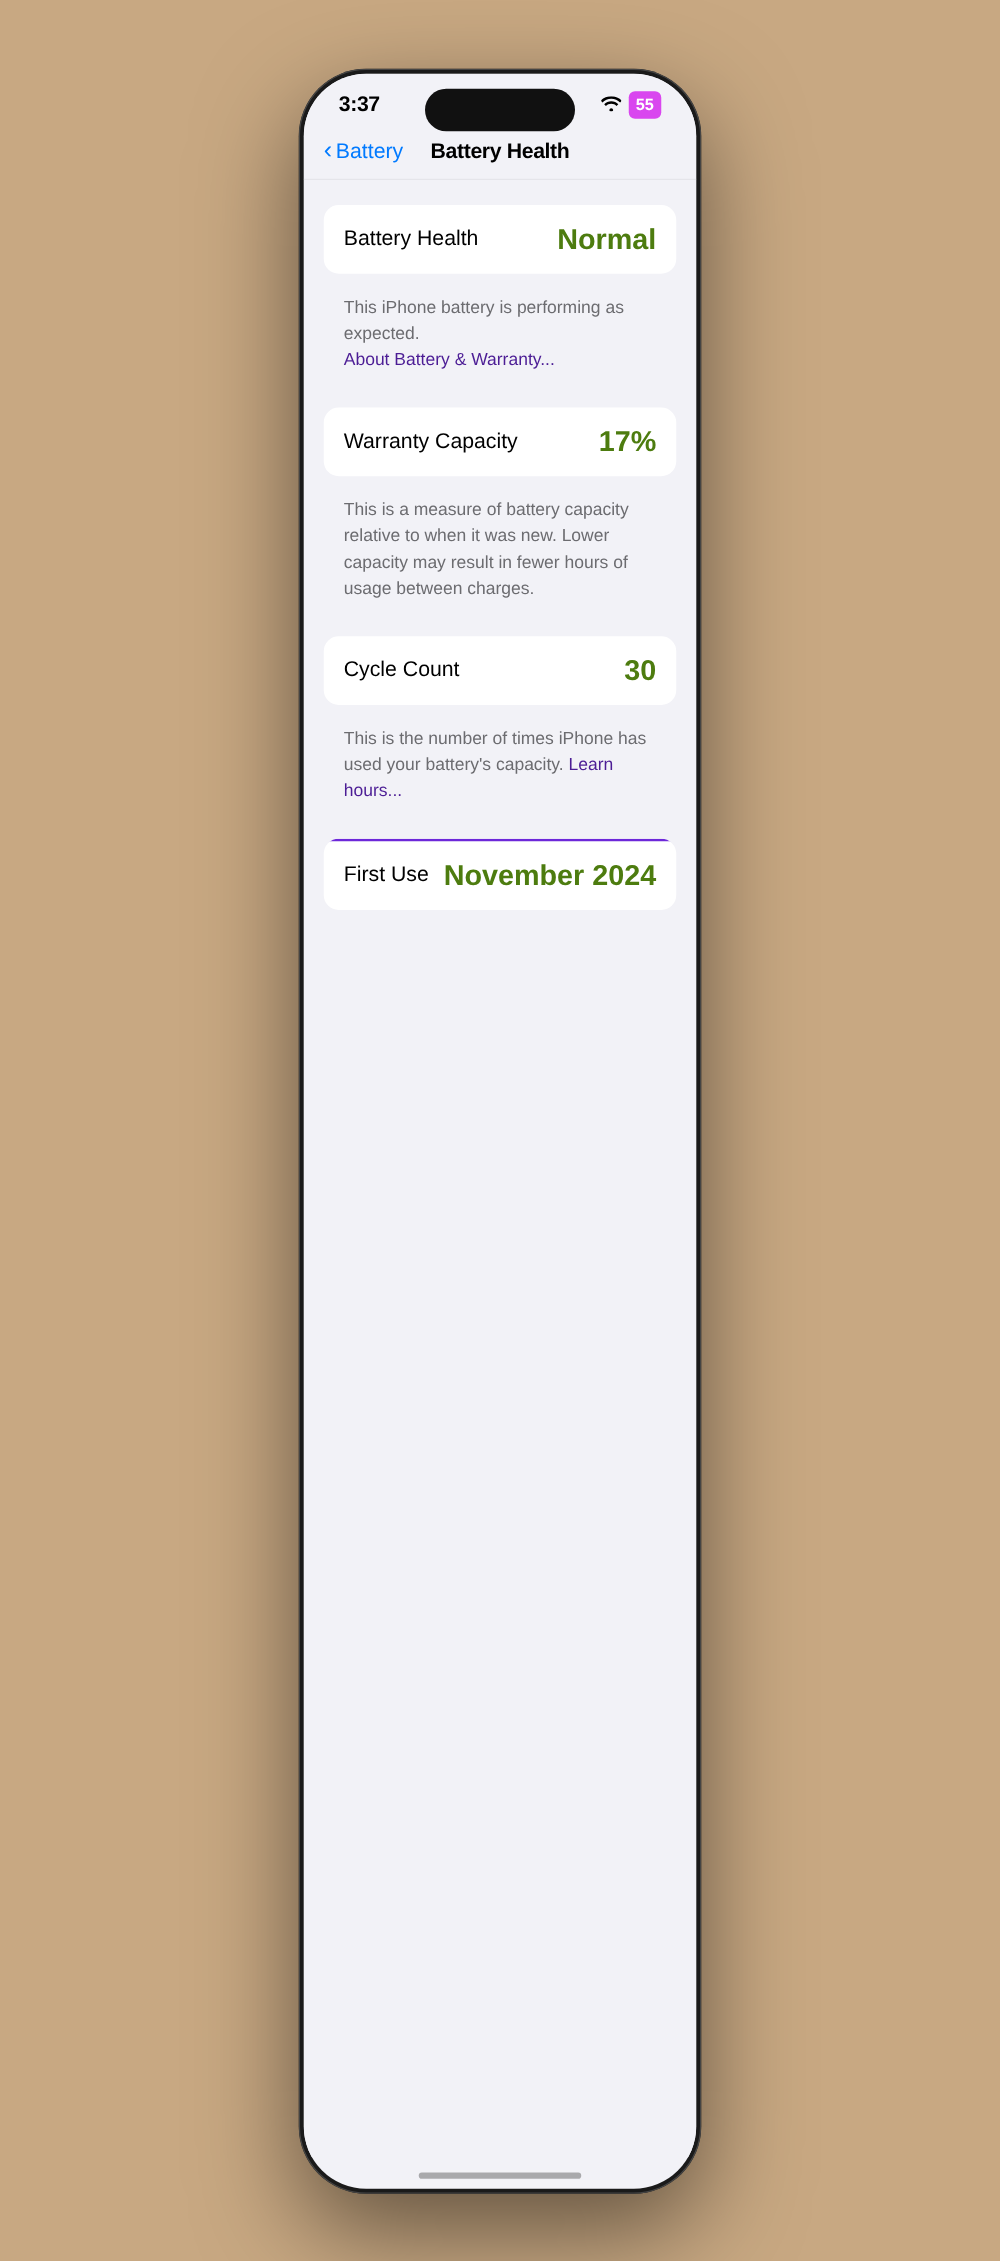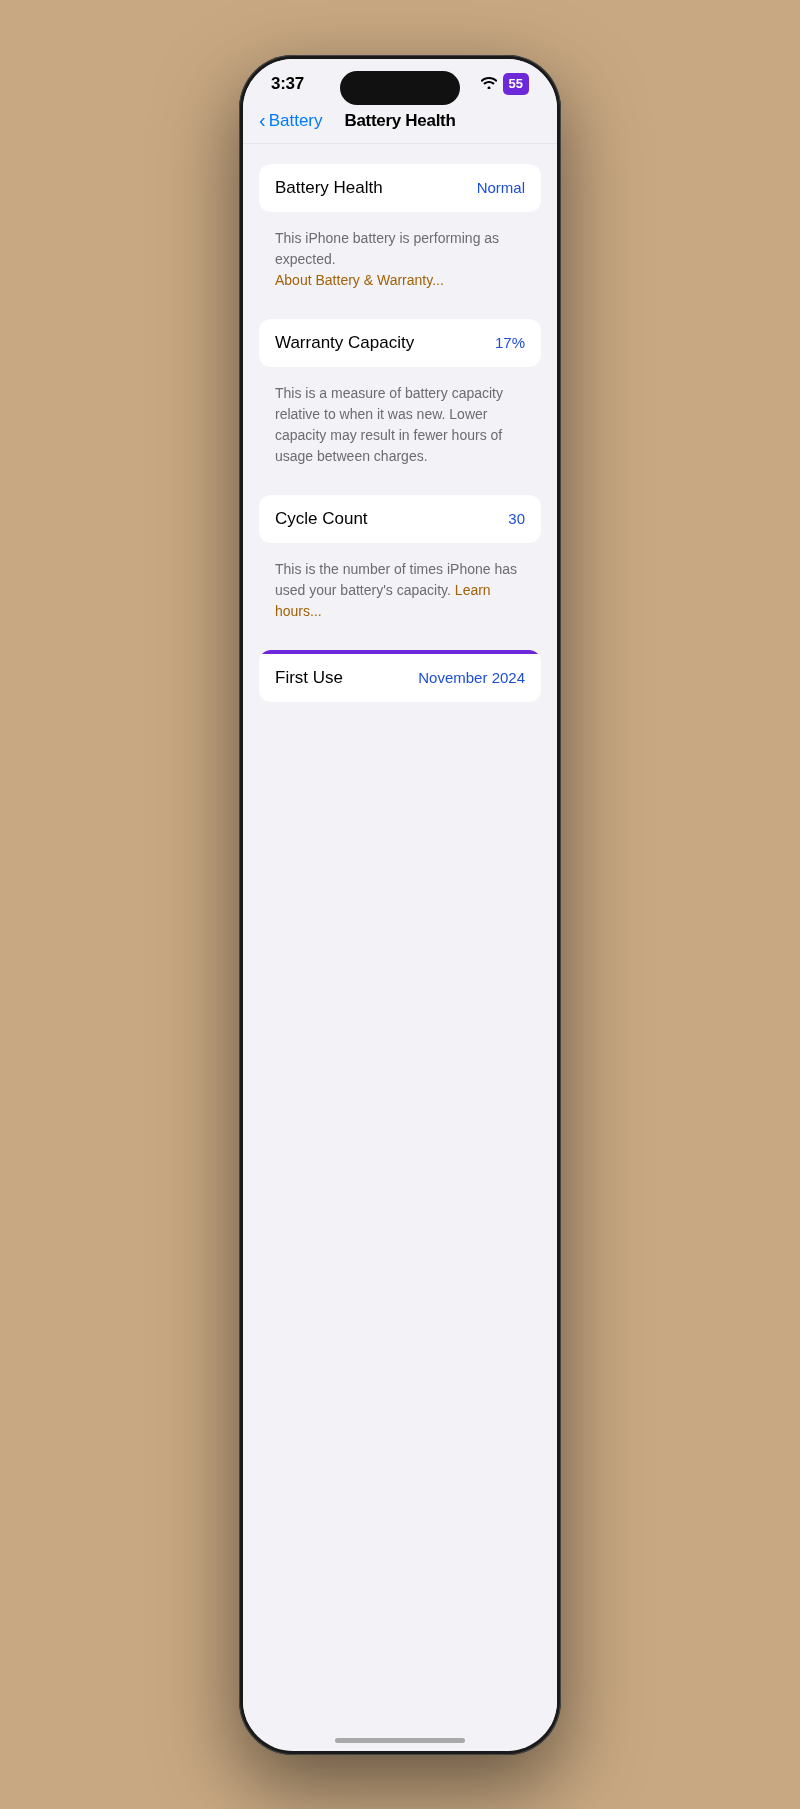--- a/index.html
+++ b/index.html
@@ -60,21 +60,21 @@
       align-items: center;
       gap: 6px;
     }
 
     .wifi-icon {
       font-size: 14px;
       color: #000;
     }
 
     .battery-badge {
-      background: #6d28d9;
+      background: #d946ef;
       color: #fff;
       font-size: 13px;
       font-weight: 600;
       padding: 2px 6px;
       border-radius: 5px;
       line-height: 1.4;
     }
 
     
     .dynamic-island {
@@ -145,45 +145,45 @@
     }
 
     .card-row {
       display: flex;
       justify-content: space-between;
       align-items: center;
       padding: 14px 16px;
     }
 
     .card-row-divider {
-      border-top: 4px solid #6d28d9;
+      border-top: 2px solid #6d28d9;
     }
 
     .card-label {
       font-size: 17px;
       color: #000;
       font-weight: 400;
     }
 
     .card-value {
-      font-size: 15px;
-      color: #1d4ed8;
-      font-weight: 400;
+      font-size: 23px;
+      color: #4d7c0f;
+      font-weight: 700;
     }
 
     
     .info-text {
       font-size: 14px;
       color: #6c6c70;
       padding: 8px 16px 12px 16px;
       line-height: 1.5;
     }
 
     .info-link {
-      color: #a16207;
+      color: #4c1d95;
       text-decoration: none;
     }
 
     
     .section-gap {
       height: 16px;
     }
 
     
     .home-indicator {

